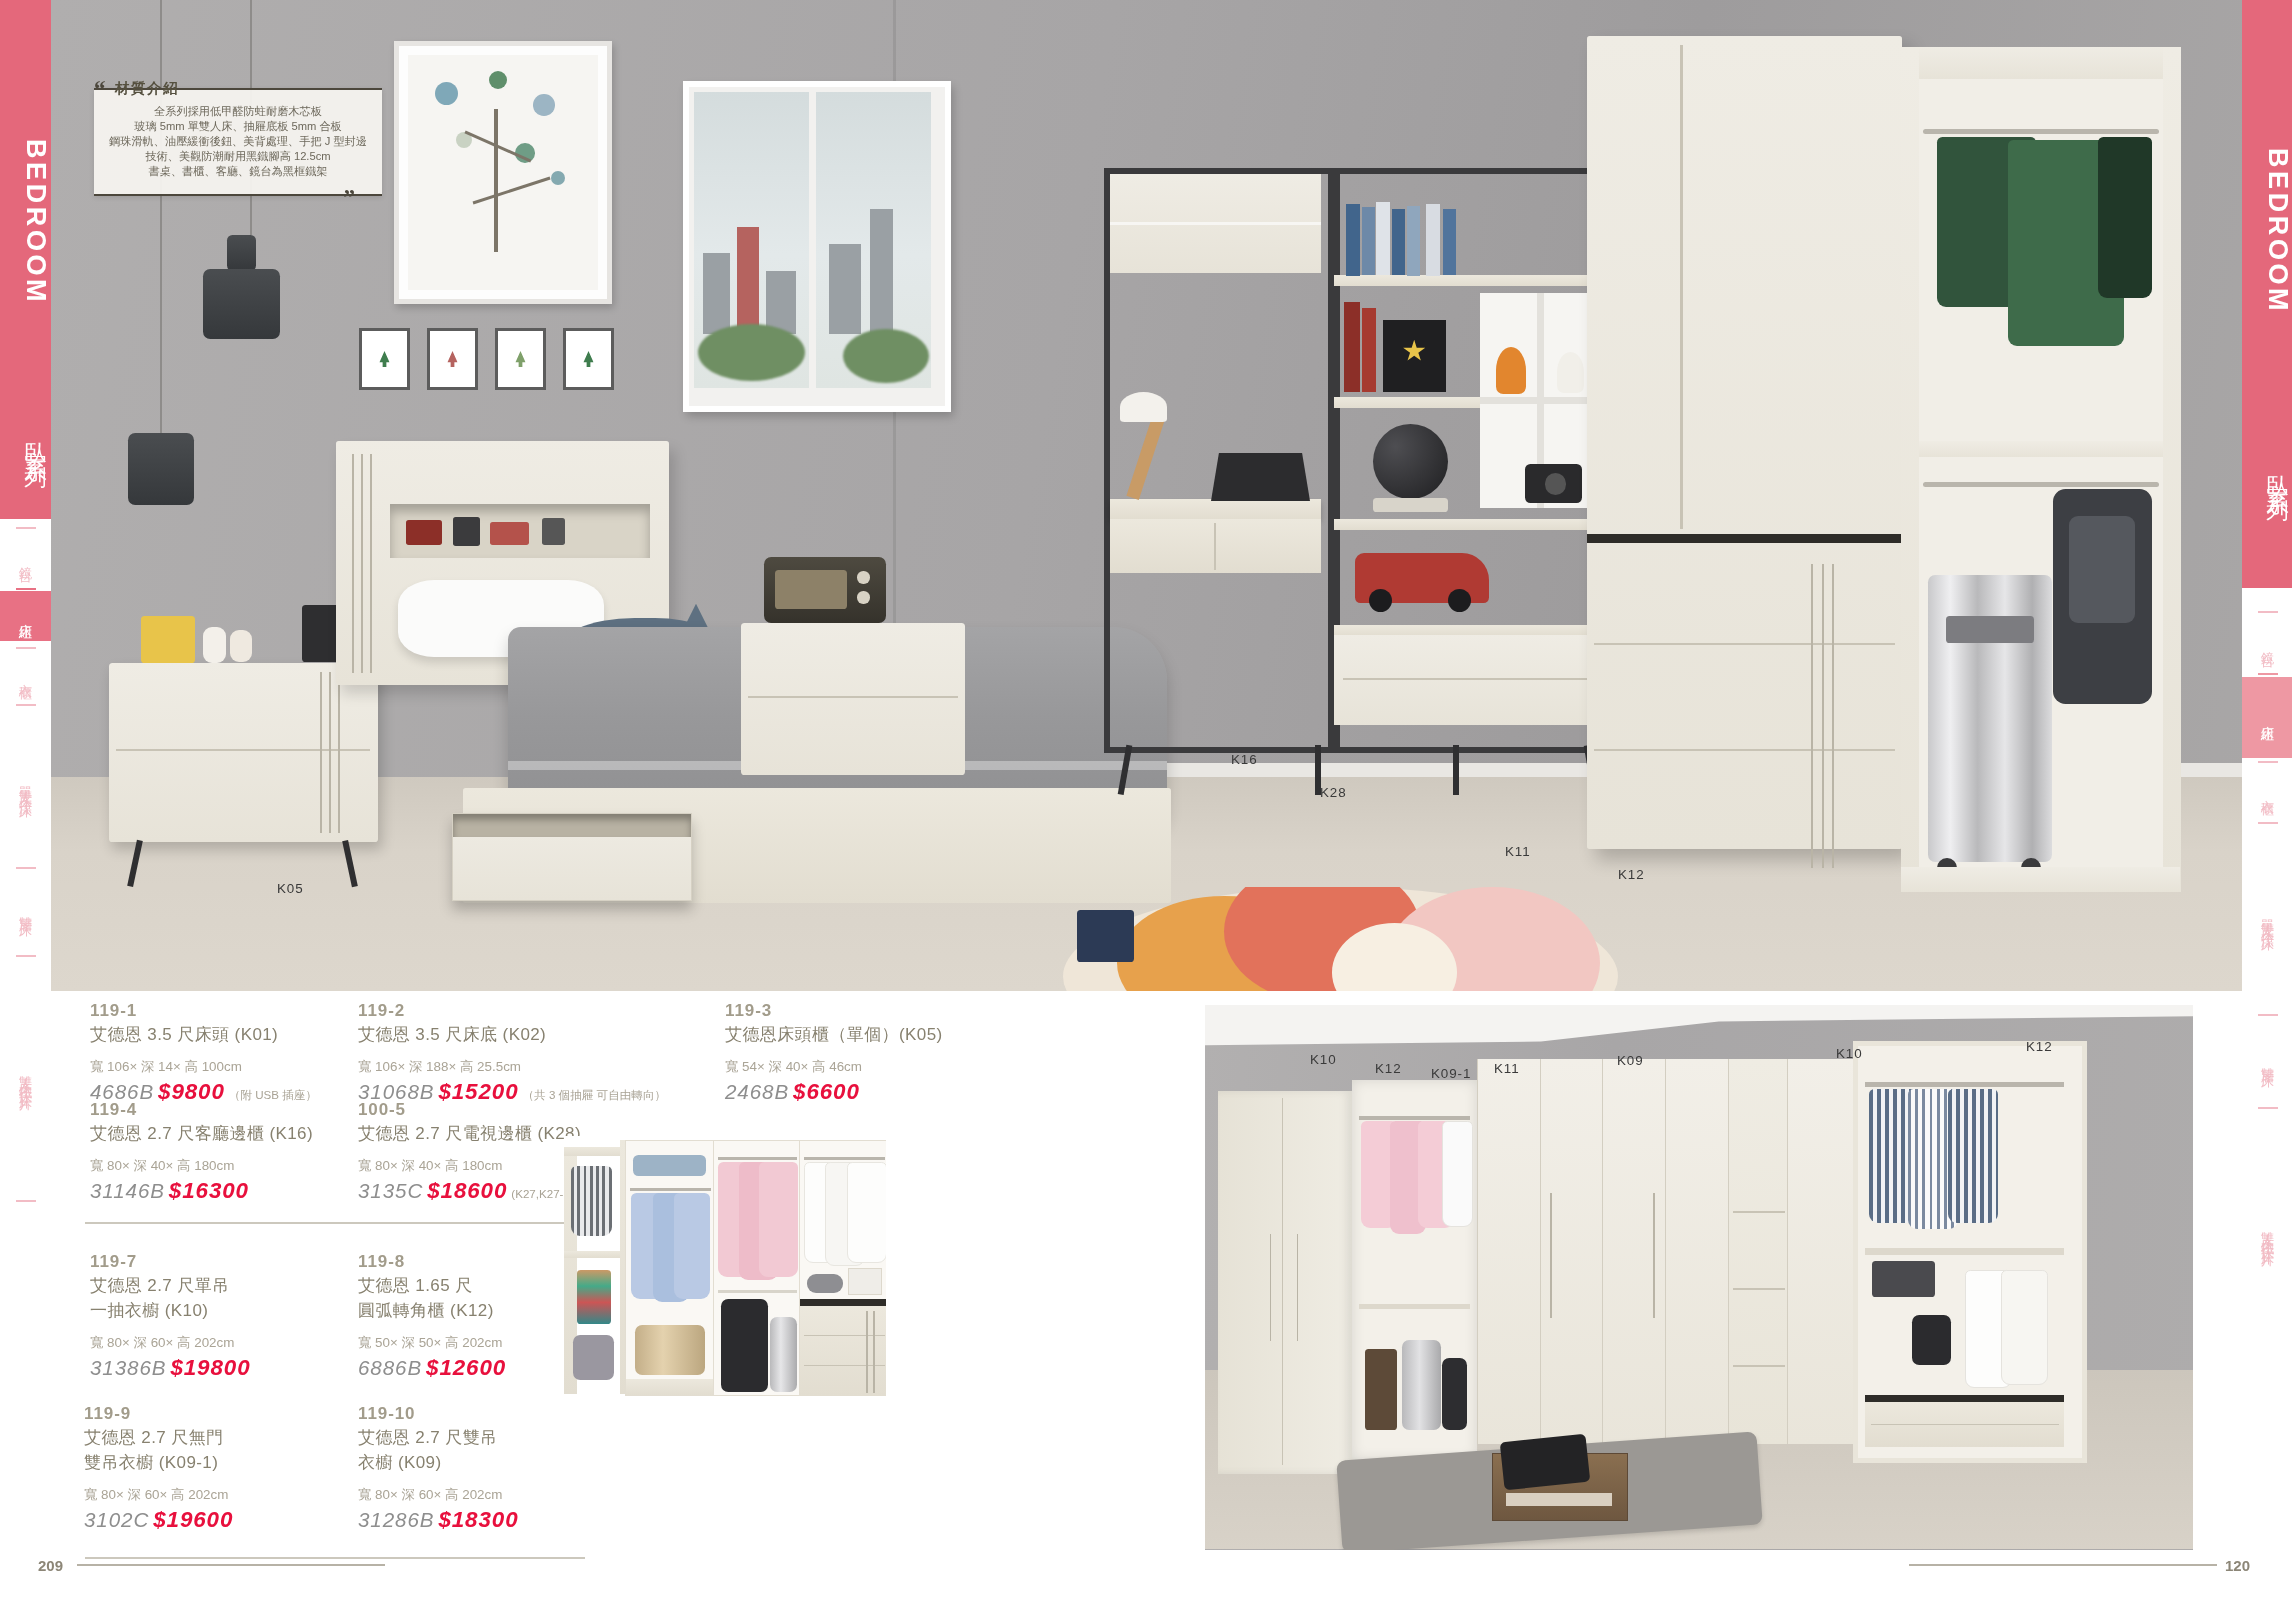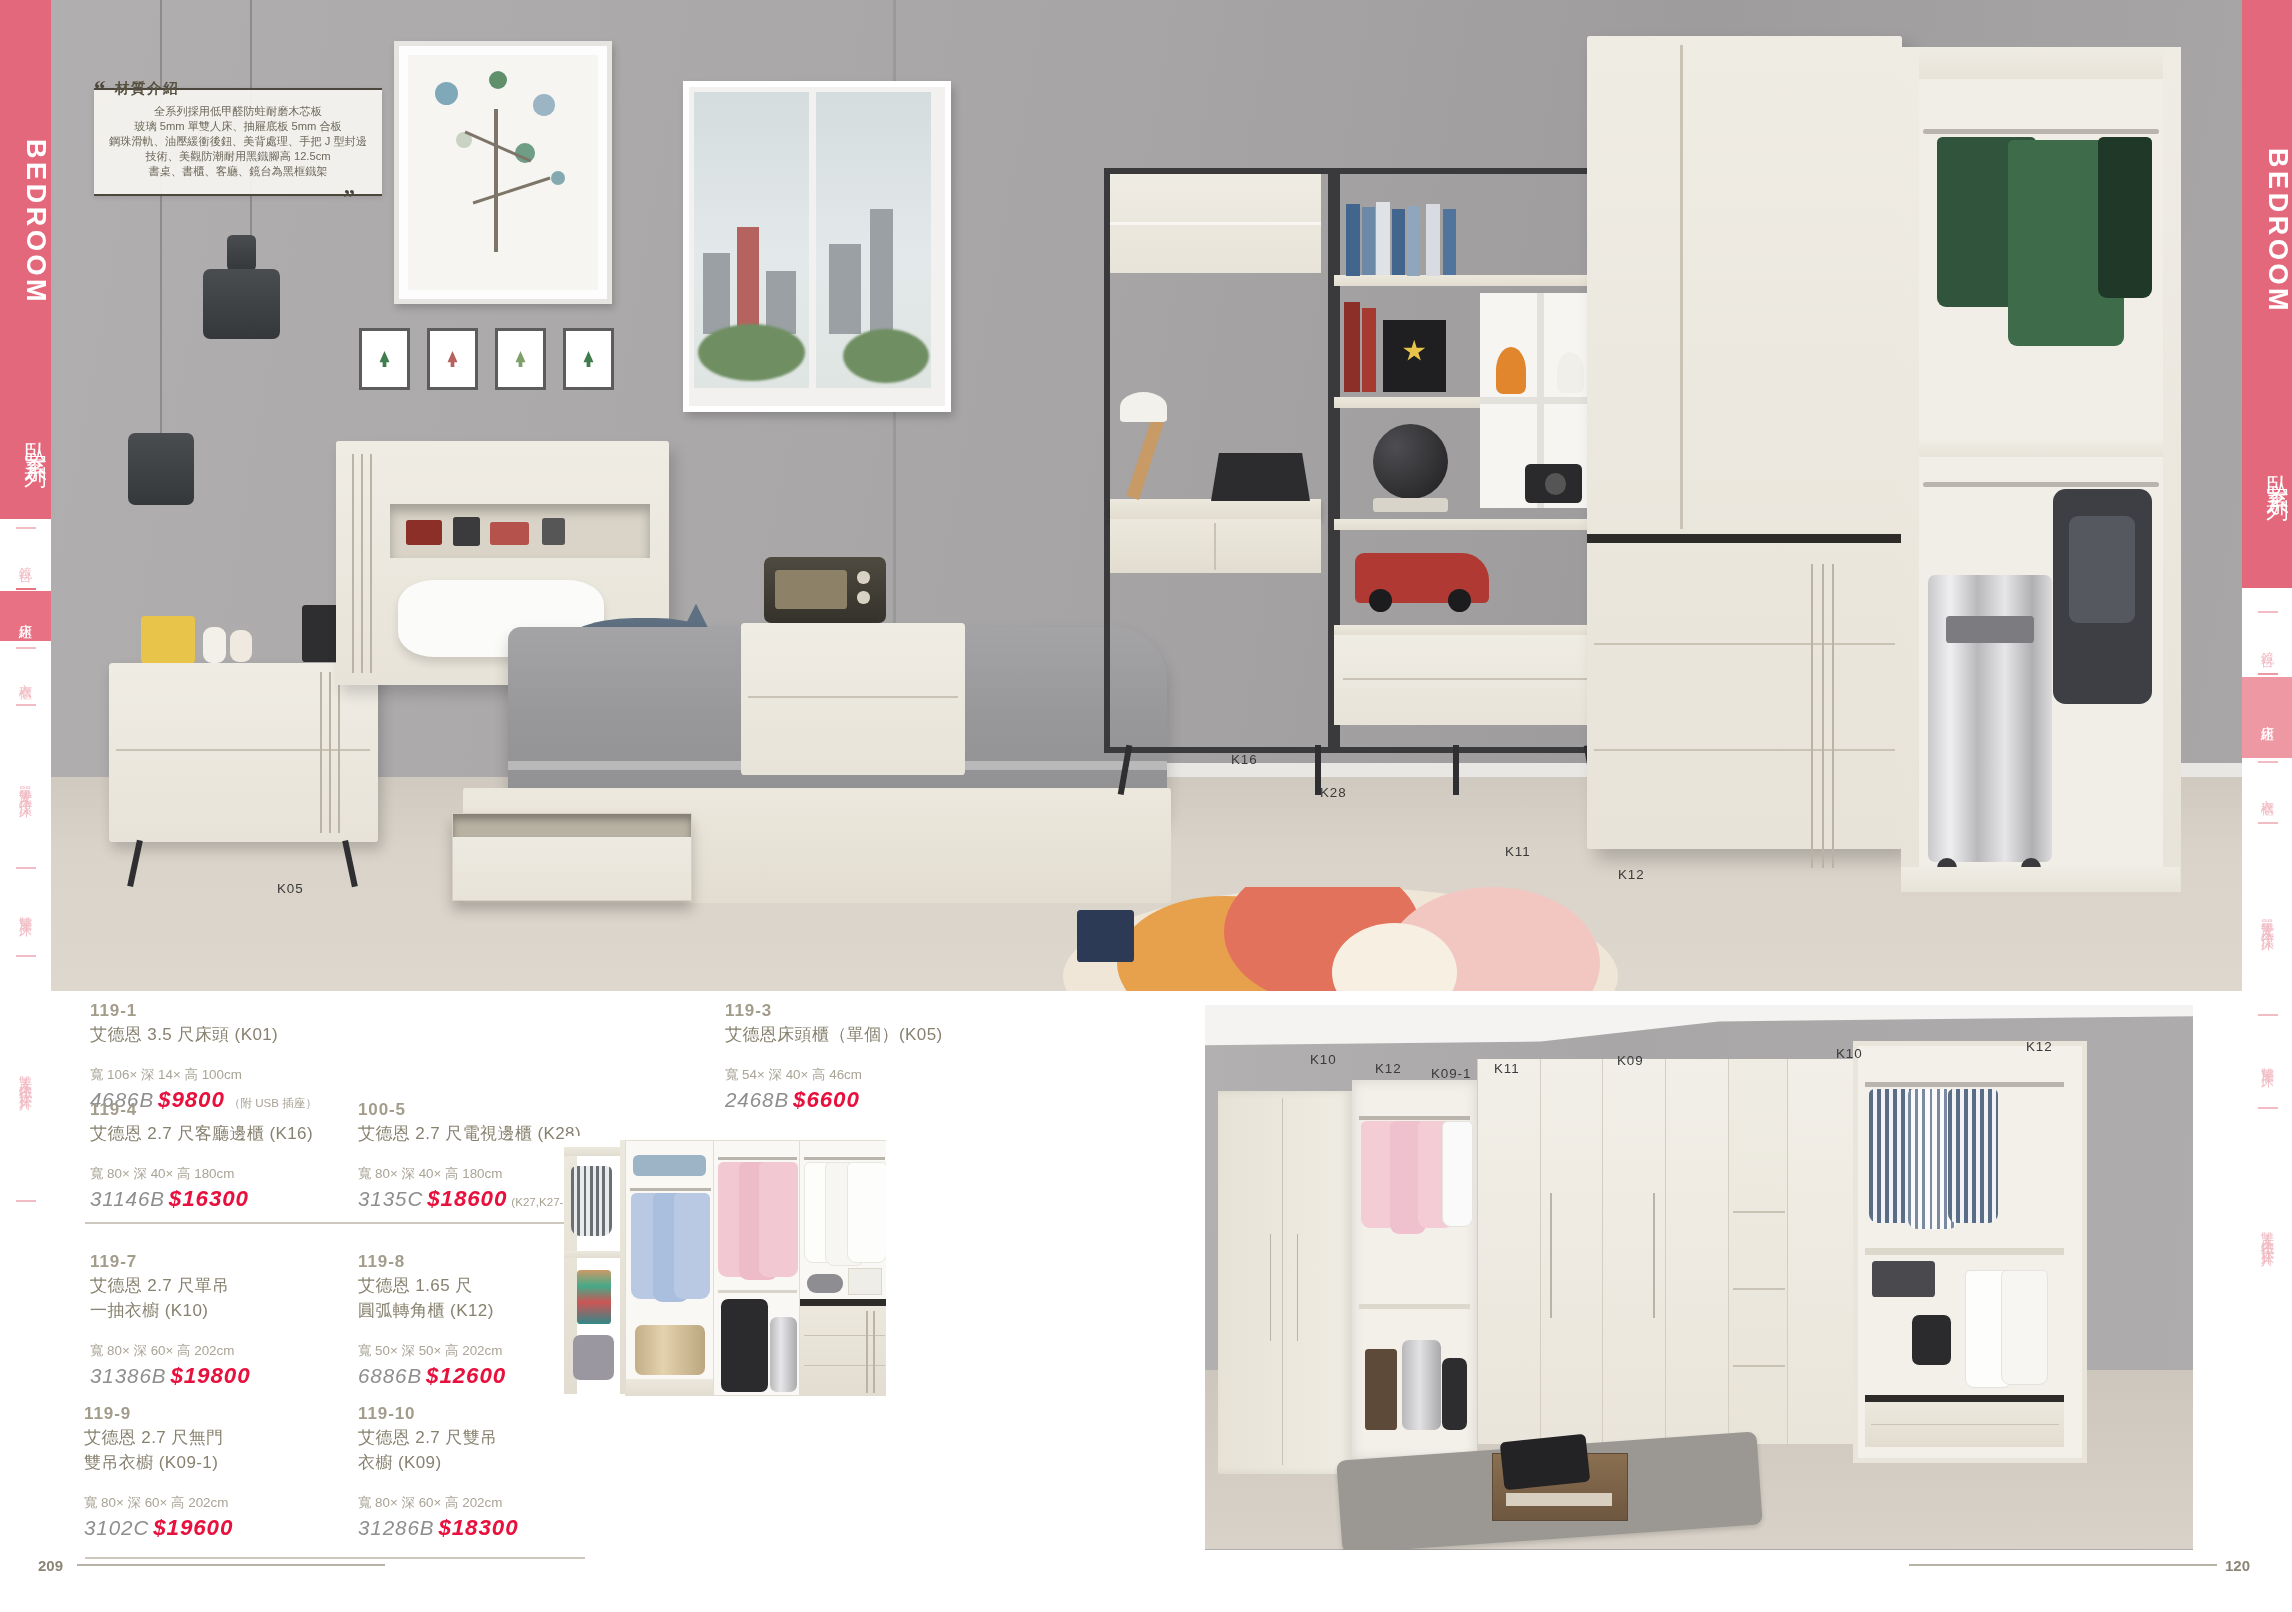--- a/index.html
+++ b/index.html
@@ -65,21 +65,21 @@
   .leg{position:absolute;width:6.3px;background:#2f2f31;}
   .leg.splay-l{transform:rotate(12deg);}
   .leg.splay-r{transform:rotate(-12deg);}
 
   .shirt{position:absolute;border-radius:5.4px 5.4px 9px 9px;}
 
   
   .product{position:absolute;width:269px;}
   .p-num{font-size:17px;font-weight:bold;color:#a29c8b;letter-spacing:0.9px;}
   .p-name{font-size:17px;color:#87816f;margin-top:1.8px;letter-spacing:0.4px;}
-  .p-dims{font-size:13.4px;color:#aaa496;margin-top:20px;}
+  .p-dims{font-size:13.4px;color:#aaa496;margin-top:12px;}
   .p-priceline{margin-top:3.6px;white-space:nowrap;}
   .p-code{font-size:20.6px;color:#8e8e8e;font-style:italic;letter-spacing:0.9px;}
   .p-price{font-size:22.4px;color:#e8103d;font-style:italic;font-weight:bold;letter-spacing:0.9px;}
   .p-note{font-size:11.6px;color:#a9a395;}
   .divider{position:absolute;height:1.8px;background:#ccc8bd;}
 
   .pagenum{position:absolute;font-size:15px;color:#8c8677;font-weight:bold;}
   .pageline{position:absolute;height:1.8px;background:#b7b2a6;}
 
   
@@ -359,20 +359,26 @@
     </div>
     <div class="abs" style="left:1026px;top:910px;width:57px;height:52px;background:#2c3a55;border-radius:3.6px;"></div>
   </div>
 
   <div class="product" style="left:90px;top:1001px;">
     <div class="p-num">119-1</div>
     <div class="p-name">艾德恩 3.5 尺床頭 (K01)</div>
     <div class="p-dims">寬 106× 深 14× 高 100cm</div>
     <div class="p-priceline"><span class="p-code">4686B</span> <span class="p-price">$9800</span> <span class="p-note">（附 USB 插座）</span></div>
   </div>
+  <div class="product" style="left:358px;top:1001px;width:358px;">
+    <div class="p-num">119-2</div>
+    <div class="p-name">艾德恩 3.5 尺床底 (K02)</div>
+    <div class="p-dims">寬 106× 深 188× 高 25.5cm</div>
+    <div class="p-priceline"><span class="p-code">31068B</span> <span class="p-price">$15200</span> <span class="p-note">（共 3 個抽屜 可自由轉向）</span></div>
+  </div>
   <div class="product" style="left:725px;top:1001px;">
     <div class="p-num">119-3</div>
     <div class="p-name">艾德恩床頭櫃（單個）(K05)</div>
     <div class="p-dims">寬 54× 深 40× 高 46cm</div>
     <div class="p-priceline"><span class="p-code">2468B</span> <span class="p-price">$6600</span></div>
   </div>
   <div class="product" style="left:90px;top:1100px;">
     <div class="p-num">119-4</div>
     <div class="p-name">艾德恩 2.7 尺客廳邊櫃 (K16)</div>
     <div class="p-dims">寬 80× 深 40× 高 180cm</div>

